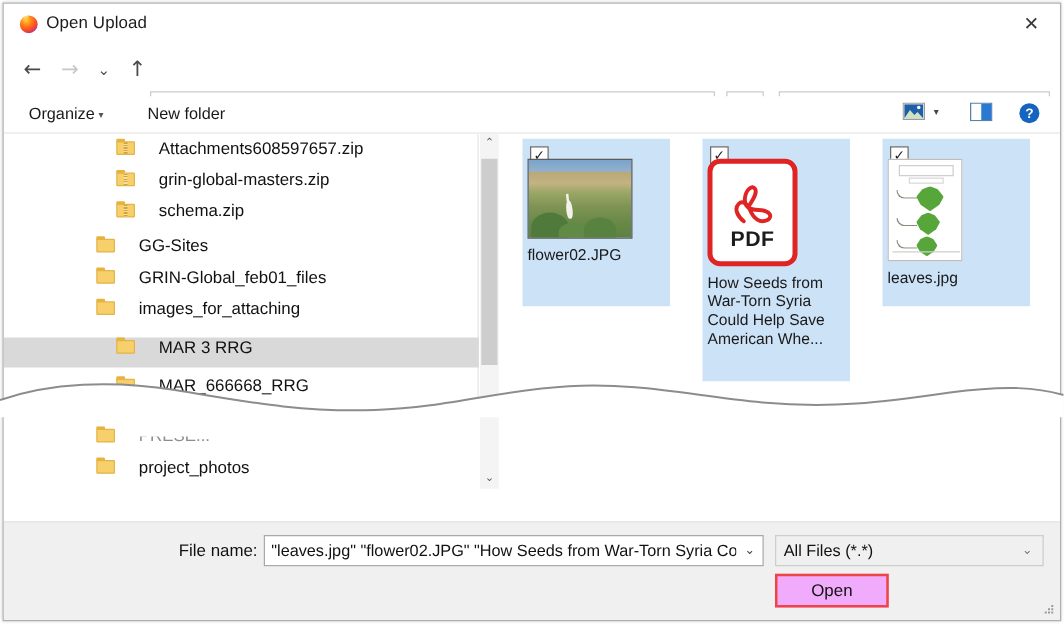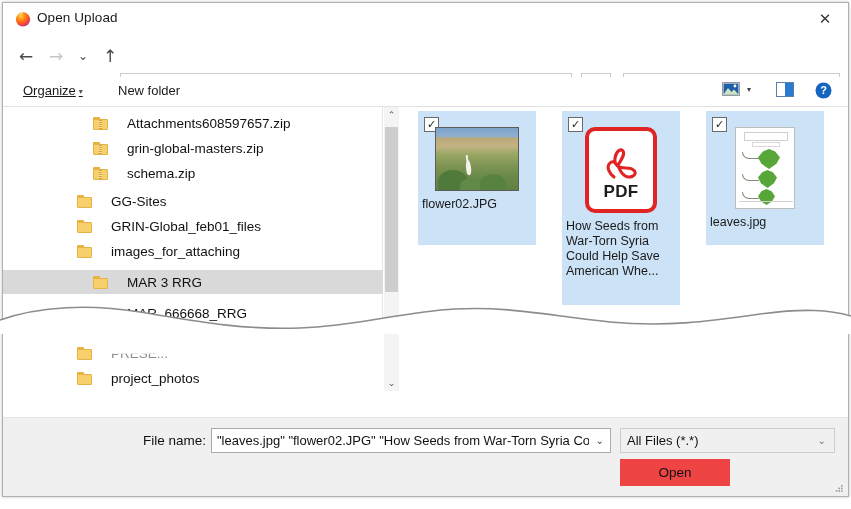--- a/index.html
+++ b/index.html
@@ -140,21 +140,21 @@
   }
   .navpane {
     position: absolute; left: 0; top: 0;
     width: 380px; height: 310px;
     background: #ffffff;
     border-right: 1px solid #e6e6e6;
   }
   .tree-row {
     position: absolute; left: 0;
     height: 24px; width: 380px;
-    display: flex; align-items: center;
+    display: flex; align-items: flex-start;
     font-size: 13.5px; color: #111111;
     cursor: pointer; white-space: nowrap; gap: 12px;
   }
   .tree-row.selected { background: #d9d9d9; }
   .tree-label { margin-left: 6px; }
 
   
   .folder {
     width: 16px; height: 13px; position: relative; flex: none;
   }
@@ -210,21 +210,21 @@
   .tile .checkbox {
     position: absolute; left: 6px; top: 6px;
     width: 15px; height: 15px;
     background: #ffffff; border: 1px solid #6b6b6b;
     display: flex; align-items: center; justify-content: center;
     font-size: 11px; color: #222; line-height: 1;
     font-family: "DejaVu Sans", sans-serif;
   }
   .tile .thumbwrap {
     margin: 10px auto 0 auto;
-    display: flex; align-items: center; justify-content: center;
+    display: flex; align-items: center; 
   }
   .tile .caption {
     margin-top: 6px; 
     font-size: 12.5px; color: #1a1a1a; line-height: 15px;
     word-wrap: break-word;
   }
 
   
   .photo-thumb {
     width: 84px; height: 64px; border: 1px solid #5c5c5c;
@@ -377,22 +377,22 @@
     font-family: "DejaVu Sans", sans-serif;
   }
   .btn {
     position: absolute; top: 456px;
     height: 27px;
     display: flex; align-items: center; justify-content: center;
     font-size: 13.5px; color: #111111;
     cursor: pointer;
   }
   .btn.open {
-    left: 617px; width: 110px;
-    background: #ef4444; border: 6px solid #ef4444;
+    left: 617px; width: 91px;
+    background: #f0abfc; border: 2px solid #ef4444;
   }
   .btn.cancel {
     left: 729px; width: 103px;
     background: #e9e9e9; border: 1px solid #cdcdcd;
   }
   .grip {
     position: absolute; right: 4px; bottom: 3px;
     width: 12px; height: 12px;
   }
 </style>
@@ -454,21 +454,21 @@
           <svg width="14" height="14" viewBox="0 0 14 14">
             <circle cx="5.8" cy="5.8" r="4.1" fill="none" stroke="#8b8b8b" stroke-width="1.1"></circle>
             <line x1="9" y1="9" x2="12.6" y2="12.6" stroke="#8b8b8b" stroke-width="1.1"></line>
           </svg>
         </span>
         <span class="search-ph">Search MAR 3 RRG</span>
       </div>
     </div>
 
     <div class="cmdbar">
-      <span class="cmd-item" style="left:20px;text-decoration:underline;">
+      <span class="cmd-item" style="left:20px;">
         <span>Organize</span><span class="cmd-caret">▾</span>
       </span>
       <span class="cmd-item" style="left:115px;">New folder</span>
 
       <span class="cmd-right" style="left:719px;">
         <svg width="18" height="14" viewBox="0 0 18 14">
           <rect x="0.5" y="0.5" width="17" height="13" fill="#ffffff" stroke="#9a9a9a"></rect>
           <rect x="1.5" y="1.5" width="15" height="11" fill="#1f5fa8"></rect>
           <path d="M1.5 12.5 L6 6 L9.5 10 L12 7.5 L16.5 12.5 Z" fill="#cfe3c0"></path>
           <circle cx="13" cy="4" r="1.4" fill="#ffffff"></circle>

